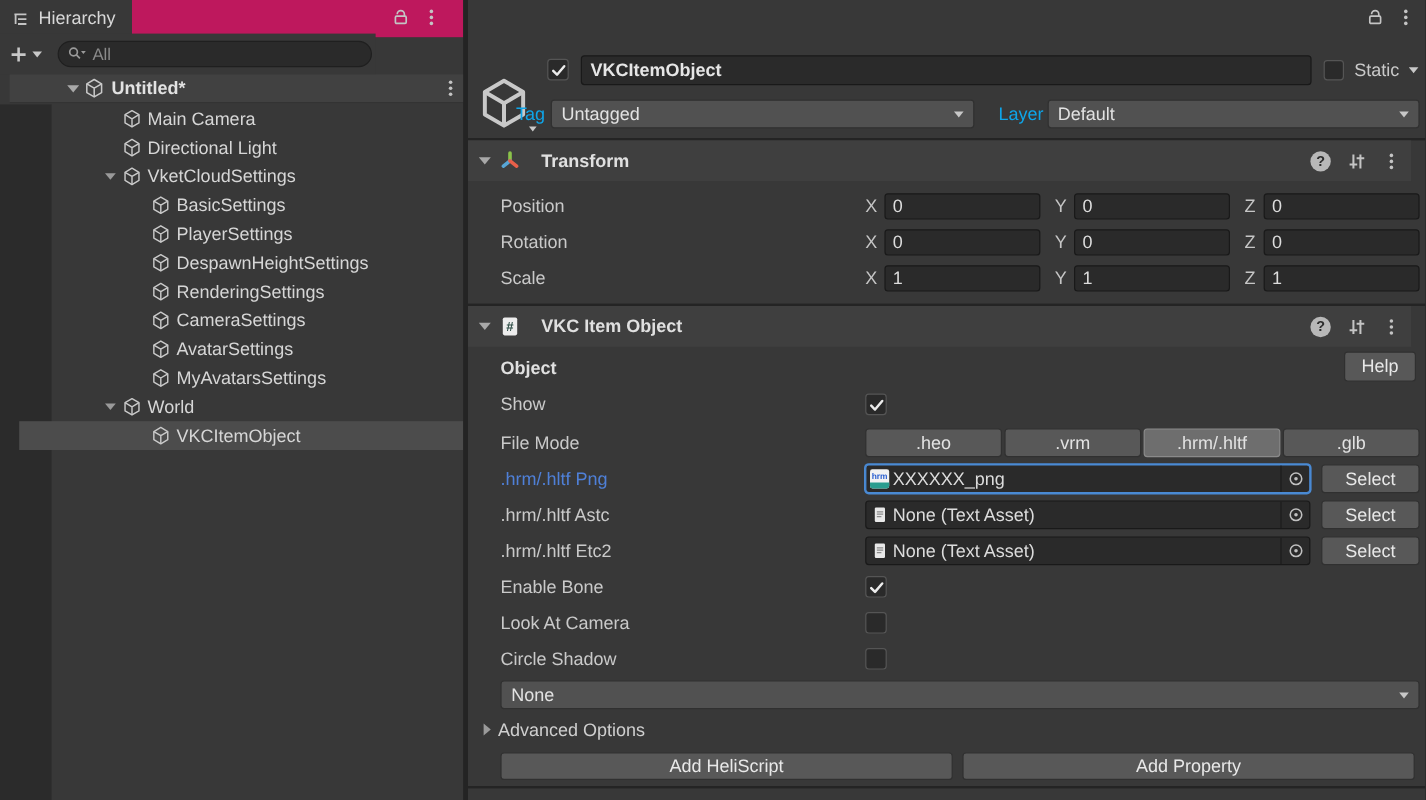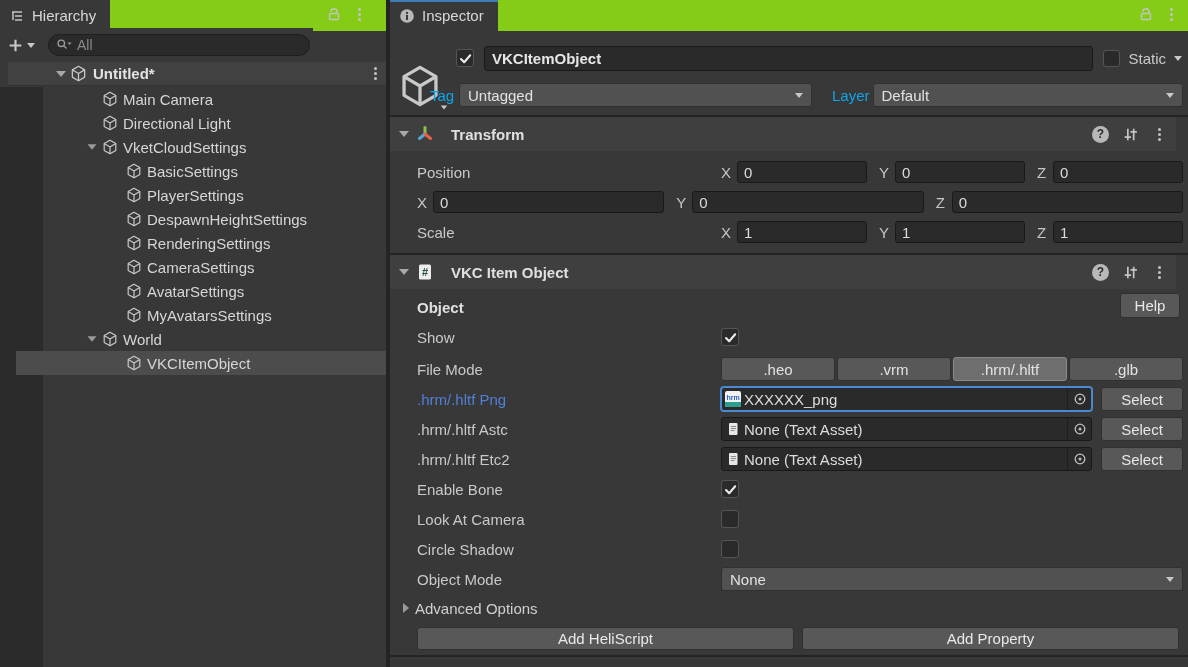--- a/index.html
+++ b/index.html
@@ -8,21 +8,21 @@
 
   
   .tri-down{width:0;height:0;border-left:5px solid transparent;border-right:5px solid transparent;border-top:6px solid #a8a8a8;}
   .tri-right{width:0;height:0;border-top:5px solid transparent;border-bottom:5px solid transparent;border-left:6px solid #9a9a9a;}
   .caret{width:0;height:0;border-left:4px solid transparent;border-right:4px solid transparent;border-top:5px solid #c8c8c8;}
   .kebab{display:inline-flex;flex-direction:column;gap:2px;align-items:center;justify-content:center;width:14px;height:16px;}
   .kebab i{width:3px;height:3px;border-radius:50%;background:#c4c4c4;}
   .ic{display:block;}
 
   
-  .tabbar{position:absolute;top:0;height:31px;background:#84cc16;display:flex;align-items:stretch;}
+  .tabbar{position:absolute;top:0;height:31px;background:#be185d;display:flex;align-items:stretch;}
   .tab{display:flex;align-items:center;gap:7px;padding:0 14px 0 9px;background:#383838;font-size:15px;color:#d8d8d8;position:relative;}
   .tab.blue-top::before{content:"";position:absolute;left:0;top:0;right:0;height:2px;background:#3e7cb8;}
   .tabbar-right{position:absolute;right:0;top:0;height:28px;display:flex;align-items:center;gap:10px;padding-right:10px;}
 
   
   #hier{position:absolute;left:0;top:0;width:386px;height:667px;background:#383838;}
   #hier .tabbar{left:0;width:386px;}
   #hier-toolbar{position:absolute;left:0;top:28px;width:313px;height:34px;display:flex;align-items:center;background:#383838;}
   #plus-btn{display:flex;align-items:center;gap:3px;margin-left:7px;cursor:default;}
   #search-box{flex:1;margin-left:13px;margin-right:3px;height:22px;background:#2a2a2a;border:1px solid #1f1f1f;border-radius:11px;display:flex;align-items:center;padding:0 8px 0 6px;}
@@ -299,28 +299,20 @@
             <use href="#sym-cube"></use>
           </svg>
         <span class="glabel">VKCItemObject</span>
       </div>
     </div>
   </section>
 
   <div id="vdiv"></div>
 
   <section id="insp">
-    <div class="tabbar">
-      <div class="tab blue-top">
-        <svg class="ic" width="16" height="16">
-            <use href="#sym-info"></use>
-          </svg>
-        <span>Inspector</span>
-      </div>
-    </div>
     <div class="tabbar-right" style="right:0;">
       <svg class="ic" width="16" height="16">
           <use href="#sym-lock"></use>
         </svg>
       <span class="kebab">
           <i></i>
           <i></i>
           <i></i>
         </span>
     </div>
@@ -388,20 +380,21 @@
           <div class="valarea">
             <span class="axis">X</span>
             <span class="nfield gapr">0</span>
             <span class="axis">Y</span>
             <span class="nfield gapr">0</span>
             <span class="axis">Z</span>
             <span class="nfield">0</span>
           </div>
         </div>
         <div class="crow">
+          <span class="clabel">Rotation</span>
           <div class="valarea">
             <span class="axis">X</span>
             <span class="nfield gapr">0</span>
             <span class="axis">Y</span>
             <span class="nfield gapr">0</span>
             <span class="axis">Z</span>
             <span class="nfield">0</span>
           </div>
         </div>
         <div class="crow">
@@ -532,21 +525,20 @@
           <span class="clabel">Look At Camera</span>
           <span class="checkbox"></span>
         </div>
 
         <div class="crow">
           <span class="clabel">Circle Shadow</span>
           <span class="checkbox"></span>
         </div>
 
         <div class="crow">
-          <span class="clabel">Object Mode</span>
           <div class="dropdown" style="flex:1;">
             <span>None</span>
             <span class="caret"></span>
           </div>
         </div>
 
         <div class="advrow">
           <span class="tri-right"></span>
           <span class="alabel">Advanced Options</span>
         </div>

